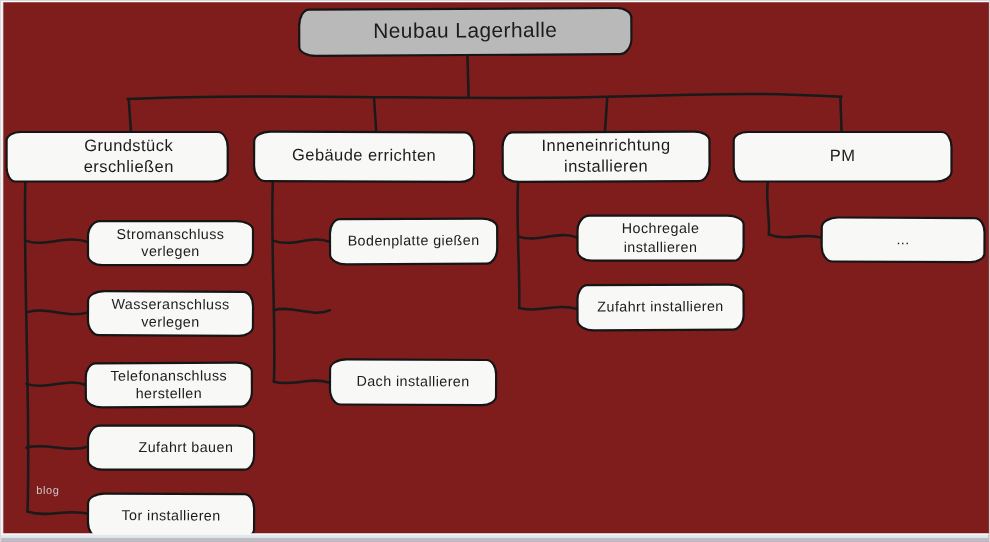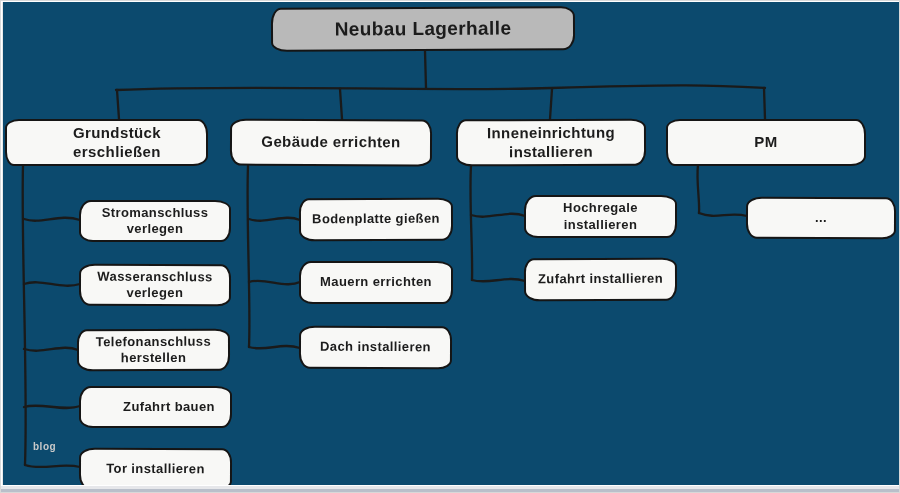--- a/index.html
+++ b/index.html
@@ -1,26 +1,25 @@
 <!DOCTYPE html>
 <html><head>
 <meta charset="utf-8">
 <style>
   html,body { margin:0; padding:0; }
   body { font-family: "Liberation Sans", "DejaVu Sans", sans-serif; background:#ffffff; }
 
   .frame {
     position:relative;
     width:900px; height:493px;
-    background:#0c4a6e;
+    background:#7f1d1d;
     overflow:hidden;
     box-sizing:border-box;
     border:1px solid #d8d8d8;
     box-shadow: inset 1px 1px 0 #ffffff, inset 2px 0 0 #e9e9e9;
-    font-weight: bold;
   }
 
   svg.connectors {
     position:absolute; left:0; top:0;
     width:900px; height:493px;
     pointer-events:none;
   }
   svg.connectors path {
     fill:none;
     stroke:#1a1a1a;
@@ -121,21 +120,20 @@
   <div class="node branch-node r-alt2" style="left:455px; top:118px; width:190px; height:47px;">Inneneinrichtung installieren</div>
   <div class="node branch-node" style="left:665px; top:118px; width:200px; height:47px;">PM</div>
 
   <div class="node child-node" style="left:78px; top:199px; width:152px; height:42px;">Stromanschluss verlegen</div>
   <div class="node child-node r-alt" style="left:78px; top:263px; width:152px; height:42px;">Wasseranschluss verlegen</div>
   <div class="node child-node r-alt2" style="left:76px; top:328px; width:153px; height:42px;">Telefonanschluss herstellen</div>
   <div class="node child-node" style="left:78px; top:385px; width:153px; height:42px;padding-left:35px;">Zufahrt bauen</div>
   <div class="node child-node r-alt" style="left:78px; top:447px; width:153px; height:42px;">Tor installieren</div>
 
   <div class="node child-node r-alt2" style="left:298px; top:197px; width:154px; height:43px;">Bodenplatte gießen</div>
-  <div class="node child-node" style="left:298px; top:260px; width:154px; height:43px;">Mauern errichten</div>
   <div class="node child-node r-alt" style="left:298px; top:325px; width:153px; height:43px;">Dach installieren</div>
 
   <div class="node child-node" style="left:523px; top:194px; width:153px; height:43px;">Hochregale installieren</div>
   <div class="node child-node r-alt2" style="left:523px; top:257px; width:153px; height:43px;">Zufahrt installieren</div>
 
   <div class="node child-node r-alt" style="left:745px; top:196px; width:150px; height:42px;">...</div>
 
   <div class="watermark">blog</div>
 
   <div class="bottom-bar"></div>

